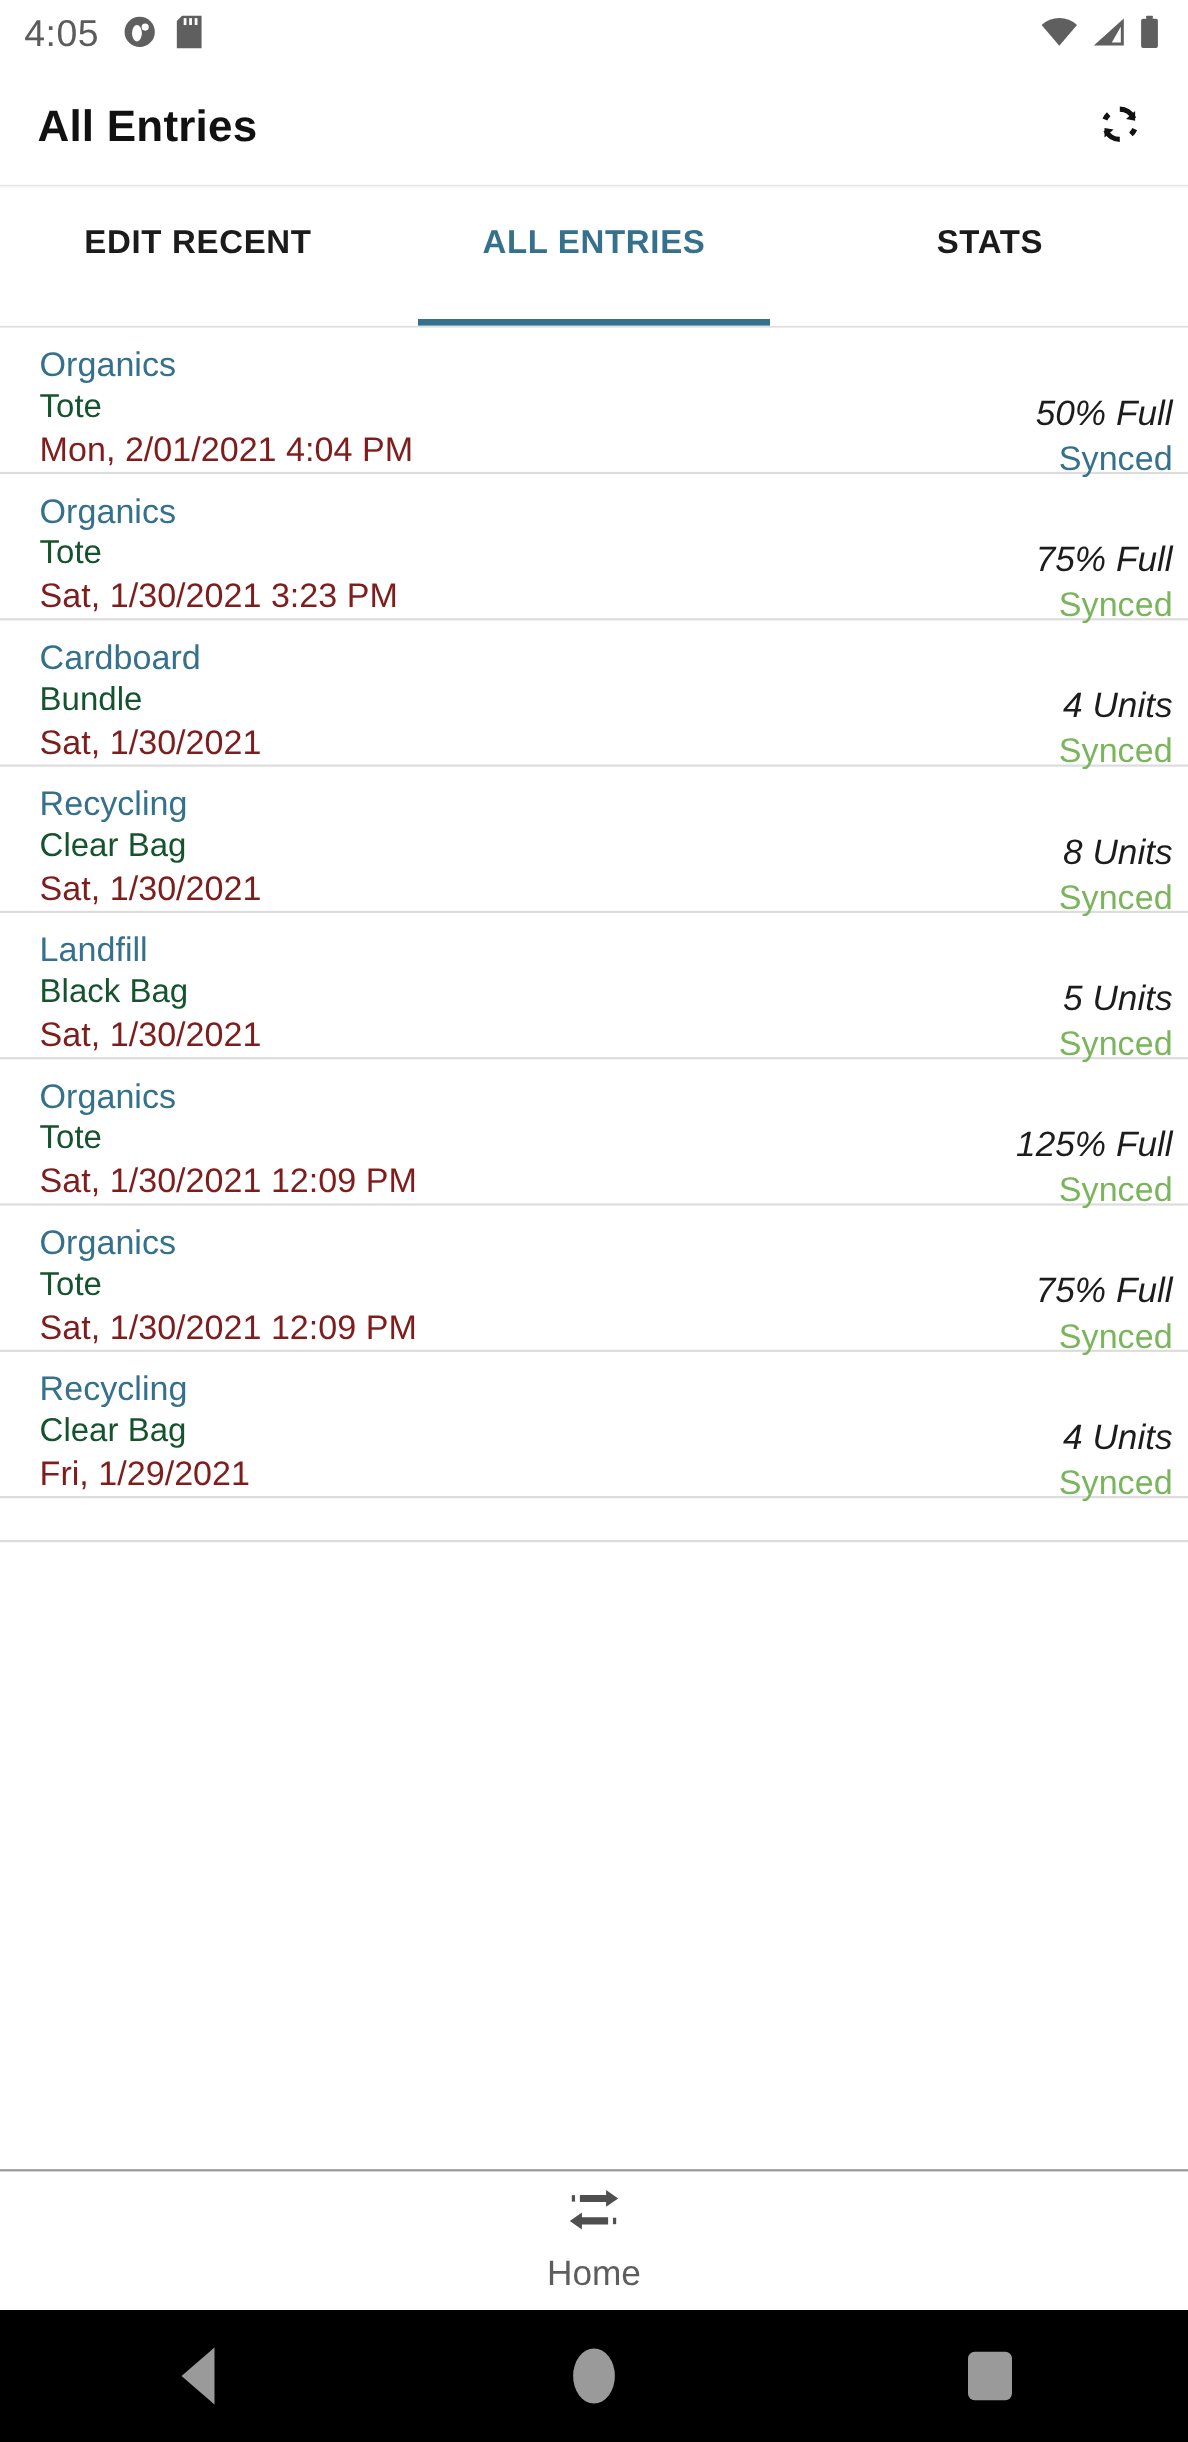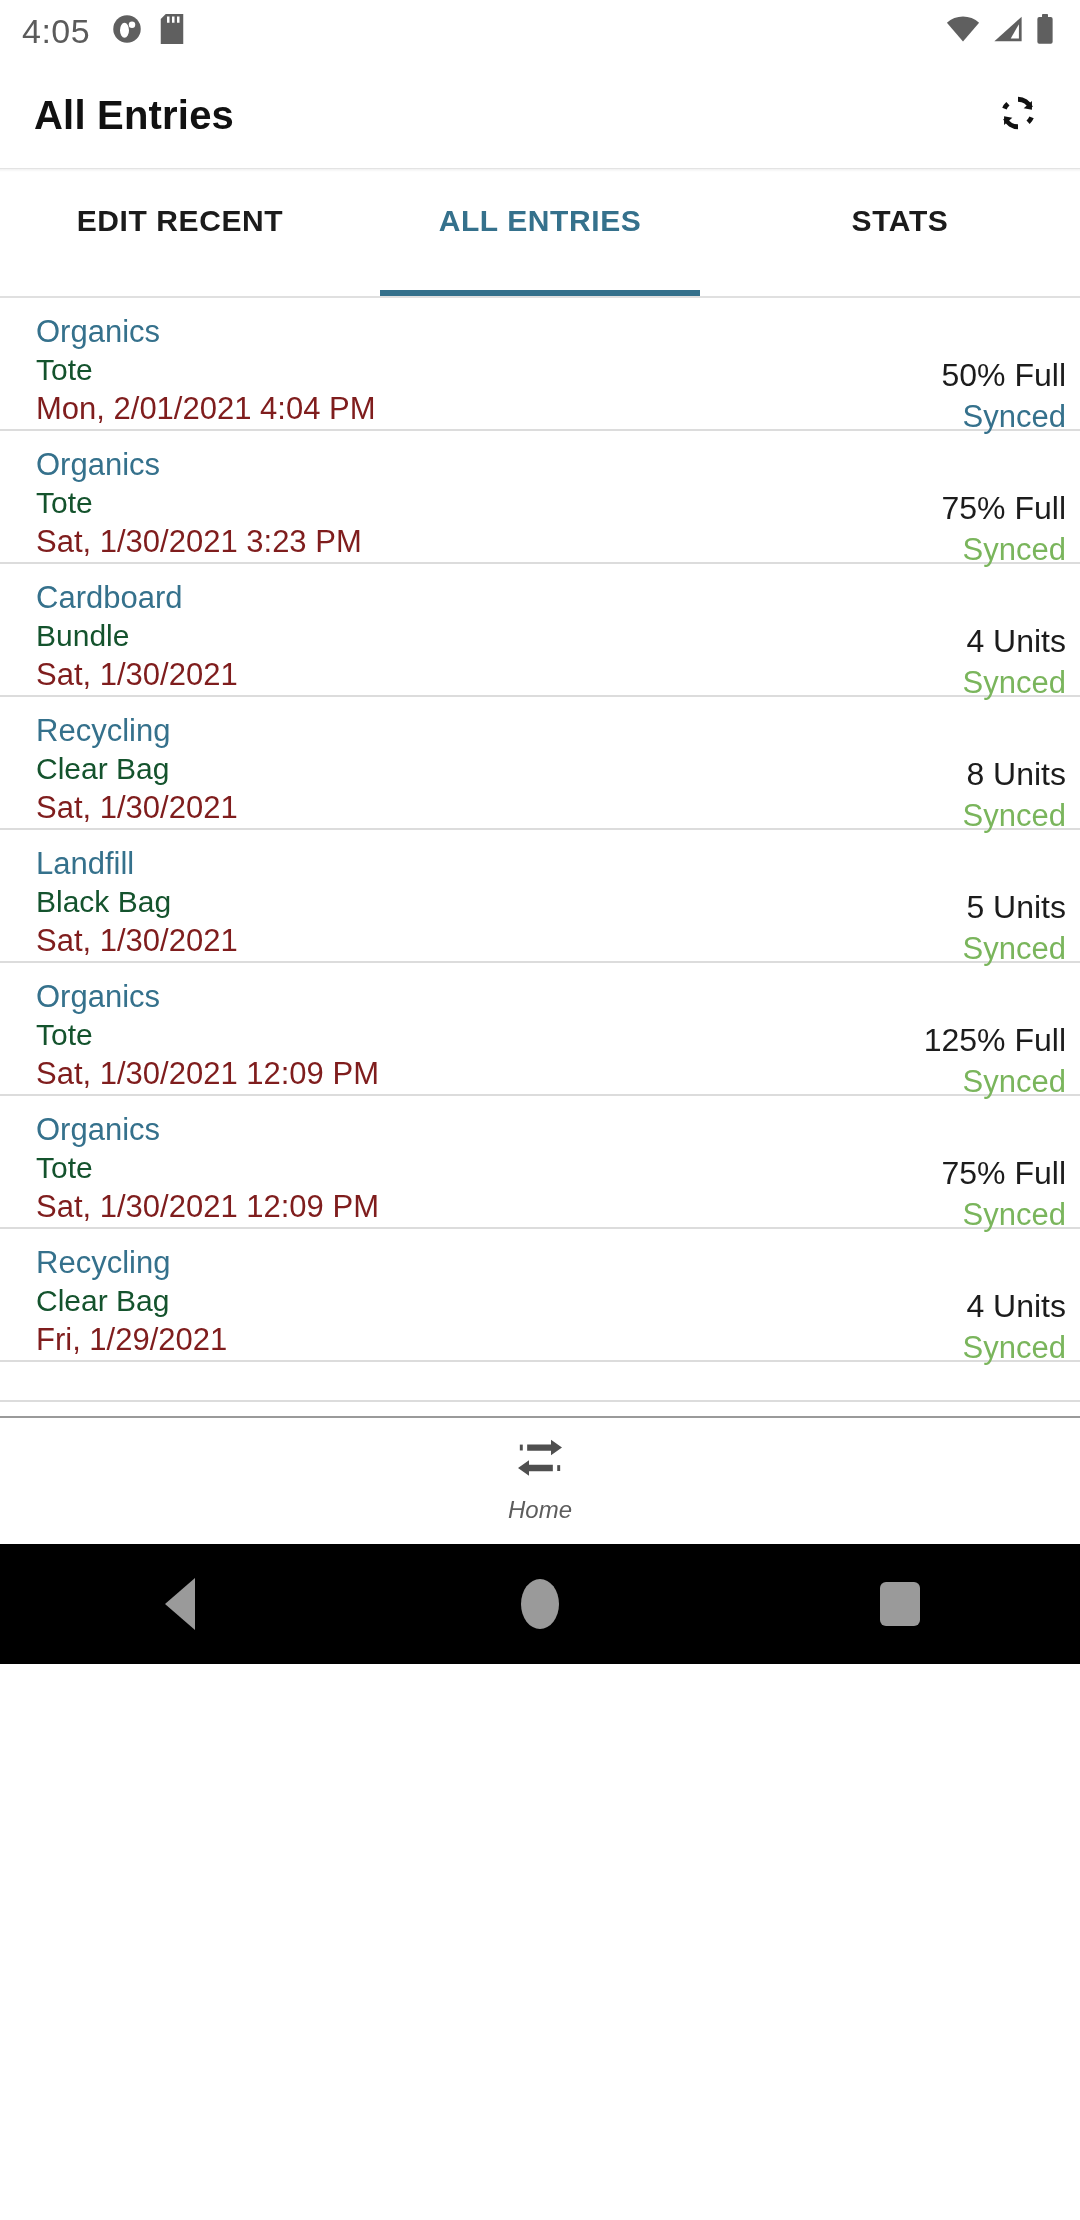--- a/index.html
+++ b/index.html
@@ -2,21 +2,21 @@
 <html><head>
 <meta charset="utf-8">
 <style>
   * { margin:0; padding:0; box-sizing:border-box; }
   html, body {
     width:1080px; height:2220px;
     background:#ffffff;
     font-family:"Liberation Sans", sans-serif;
     overflow:hidden;
   }
-  .phone { width:1080px; height:1664px; display:flex; flex-direction:column; background:#fff; }
+  .phone { width:1080px; height:2220px; display:flex; flex-direction:column; background:#fff; }
 
   
   .statusbar {
     height:62px; flex:0 0 62px;
     display:flex; align-items:center;
     padding:0 26px 0 22px;
     color:#5f5f5f;
   }
   .sb-time { font-size:34px; letter-spacing:.5px; color:#5b5b5b; }
   .sb-left-icons { display:flex; align-items:center; gap:18px; margin-left:22px; }
@@ -68,38 +68,38 @@
     padding:14px 14px 0 36px;
     display:flex; align-items:flex-start; justify-content:space-between;
     border-bottom:2px solid #dcdcdc;
   }
   .entry-left { display:flex; flex-direction:column; }
   .entry-category { font-size:31px; color:#35718c; line-height:39px; }
   .entry-container { font-size:30px; color:#14532d; line-height:38px; }
   .entry-date { font-size:31px; color:#7f1d1d; line-height:40px; }
 
   .entry-right { display:flex; flex-direction:column; align-items:flex-end; padding-top:42px; }
-  .entry-amount { font-size:32px; color:#1c1c1c; line-height:42px; }
+  .entry-amount { font-size:32px; color:#1c1c1c; line-height:42px;font-style:italic; }
   .entry-status { font-size:31px; line-height:42px; }
   .entry-status.saved { color:#35718c; }
   .entry-status.synced { color:#7ab55c; }
 
   .entry.partial { height:40px; border-bottom:2px solid #dcdcdc; padding-top:0; }
 
   
   .bottomnav {
     height:128px; flex:0 0 128px;
     border-top:2px solid #9a9a9a;
     display:flex; background:#fff;
   }
   .navitem {
     flex:1 1 0; display:flex; flex-direction:column;
     align-items:center; justify-content:center; gap:10px;
   }
-  .navitem .nav-label { font-size:24px; color:#5d5d5d;font-style:italic; }
+  .navitem .nav-label { font-size:32px; color:#5d5d5d; }
   .navitem.active .nav-label { color:#4c4c4c; }
 
   
   .sysnav {
     height:120px; flex:0 0 120px;
     background:#000; display:flex; align-items:center;
   }
   .sysnav-btn { flex:1 1 0; display:flex; align-items:center; justify-content:center; }
   .sys-back { width:0; height:0; border-top:26px solid transparent;
     border-bottom:26px solid transparent; border-right:30px solid #9a9a9a; }

